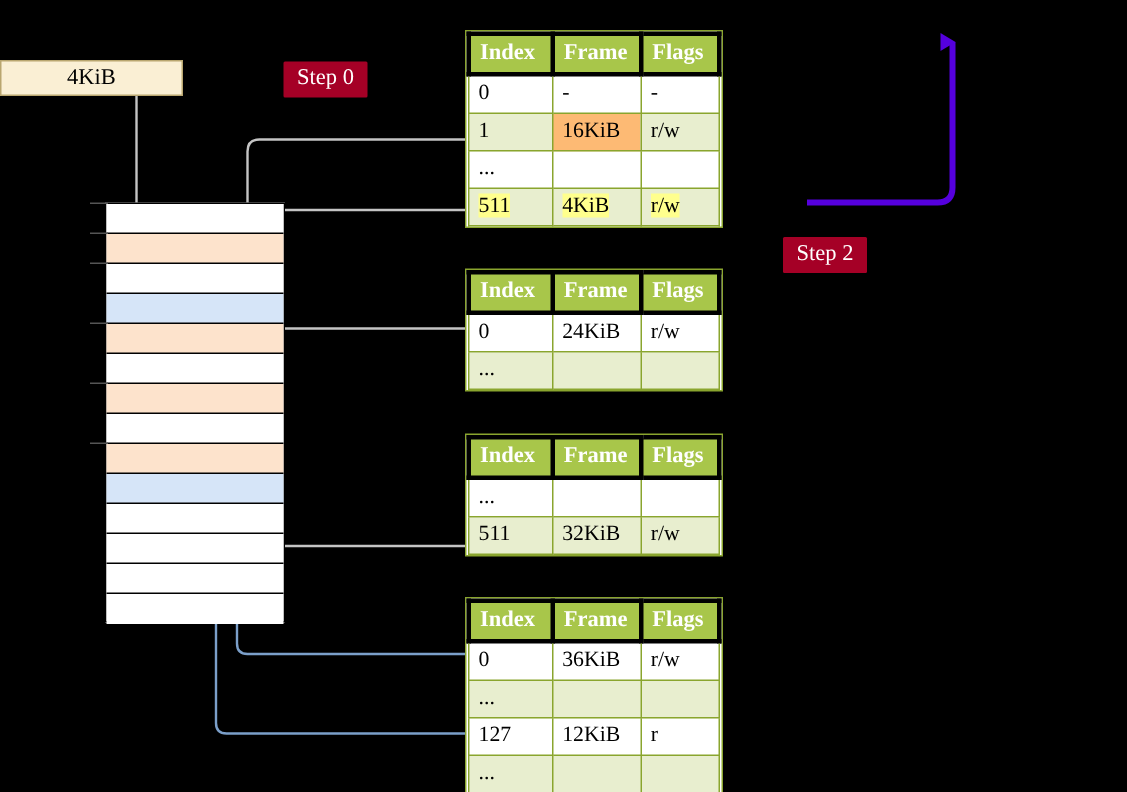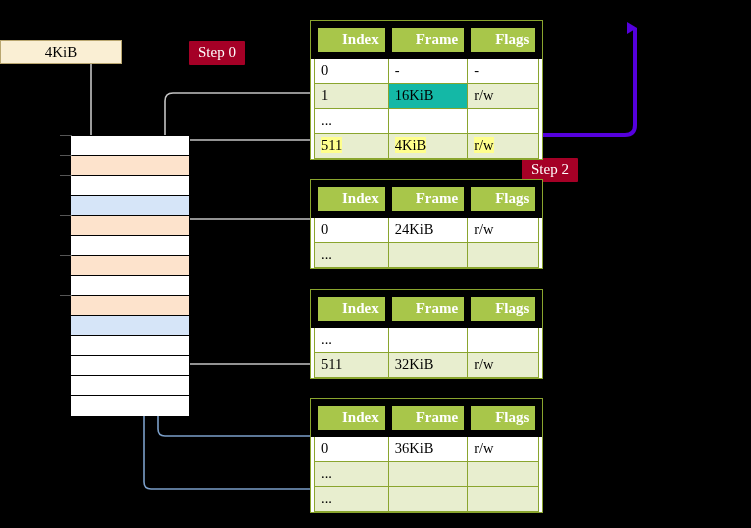--- a/index.html
+++ b/index.html
@@ -52,22 +52,22 @@
     border-collapse:collapse;
     font-size:14.5px;
     background:#fff;
     box-shadow:0 0 0 1px #8aa52e;
   }
   .ptable th{
     background:#a8c64a;
     color:#ffffff;
     font-weight:bold;
     text-align:left;
-    padding:3px 6px 4px 24px;
-    border:7px solid #000000;
+    padding:3px 6px 4px 6px;
+    border:3px solid #000000;
     font-size:15px;
   }
   .ptable td{
     border:1px solid #8aa52e;
     padding:3px 6px 4px 6px;
     height:14px;
     color:#000;
     background:#ffffff;
   }
   .ptable tr.alt td{background:#e8eecf;}
@@ -158,21 +158,21 @@
         </tr>
       </thead>
       <tbody>
         <tr>
           <td class="c-idx"><span>0</span></td>
           <td class="c-frm"><span>-</span></td>
           <td class="c-flg"><span>-</span></td>
         </tr>
         <tr class="alt">
           <td class="c-idx" style="background: rgb(232, 238, 207);"><span>1</span></td>
-          <td class="c-frm" style="background: #14b8a6;"><span>16KiB</span></td>
+          <td class="c-frm" style="background: #fdba74;"><span>16KiB</span></td>
           <td class="c-flg" style="background: rgb(232, 238, 207);"><span>r/w</span></td>
         </tr>
         <tr>
           <td class="c-idx"><span>...</span></td>
           <td class="c-frm">&nbsp;</td>
           <td class="c-flg">&nbsp;</td>
         </tr>
         <tr class="alt">
           <td class="c-idx" style="background: rgb(232, 238, 207);"><span class="hl">511</span></td>
           <td class="c-frm" style="background: rgb(232, 238, 207);"><span class="hl">4KiB</span></td>
@@ -237,20 +237,25 @@
         <tr>
           <td class="c-idx"><span>0</span></td>
           <td class="c-frm"><span>36KiB</span></td>
           <td class="c-flg"><span>r/w</span></td>
         </tr>
         <tr class="alt">
           <td class="c-idx" style="background: rgb(232, 238, 207);"><span>...</span></td>
           <td class="c-frm" style="background: rgb(232, 238, 207);">&nbsp;</td>
           <td class="c-flg" style="background: rgb(232, 238, 207);">&nbsp;</td>
         </tr>
+        <tr>
+          <td class="c-idx"><span>127</span></td>
+          <td class="c-frm"><span>12KiB</span></td>
+          <td class="c-flg"><span>r</span></td>
+        </tr>
         <tr class="alt">
           <td class="c-idx" style="background: rgb(232, 238, 207);"><span>...</span></td>
           <td class="c-frm" style="background: rgb(232, 238, 207);">&nbsp;</td>
           <td class="c-flg" style="background: rgb(232, 238, 207);">&nbsp;</td>
         </tr>
       </tbody>
     </table>
 
 </div>
 

